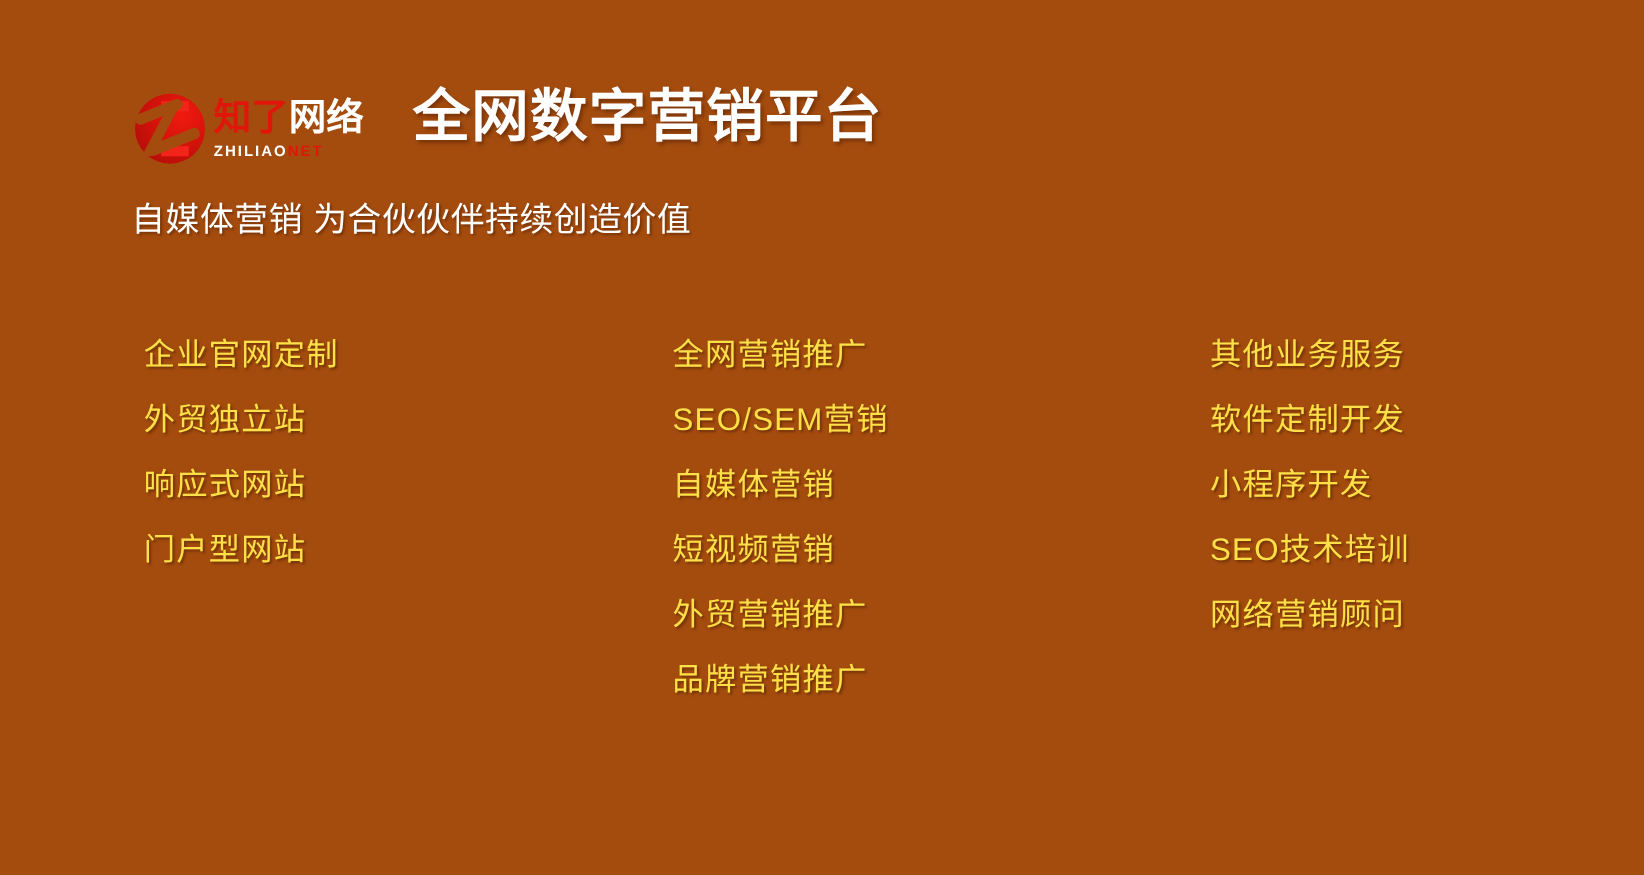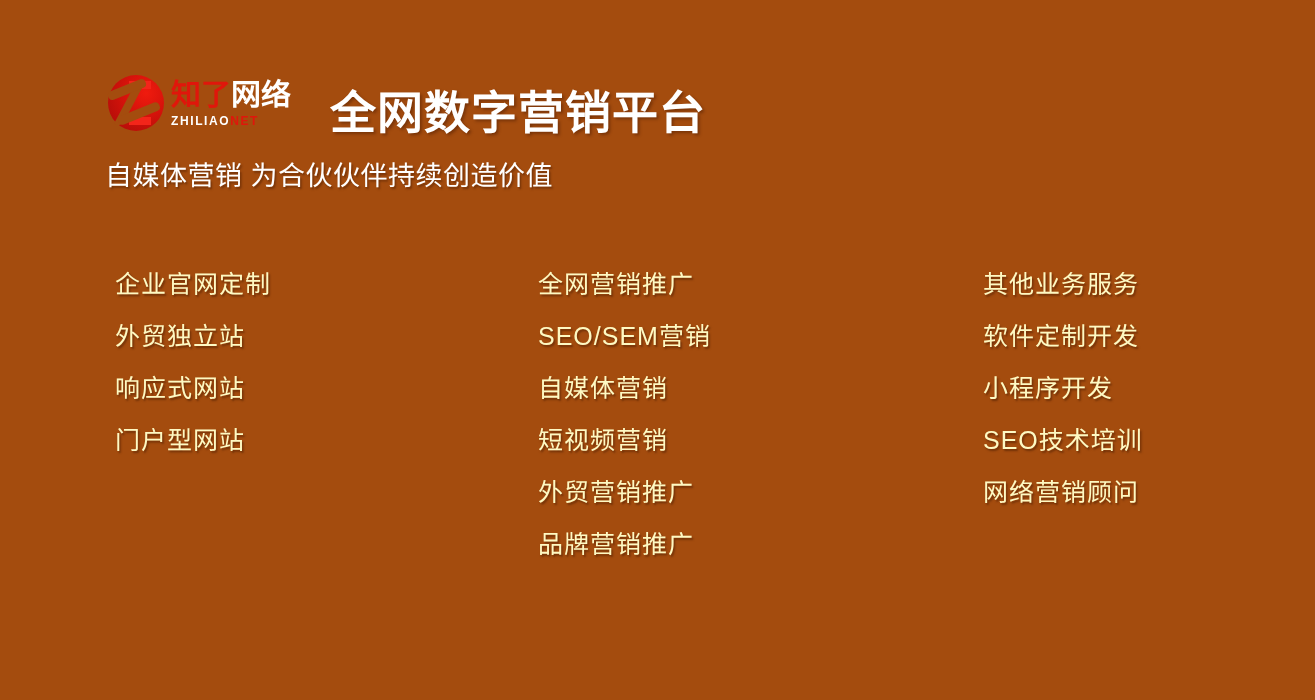--- a/index.html
+++ b/index.html
@@ -14,21 +14,21 @@
     position:relative;
     width:1315px; height:700px;
     background:#A44C0E;
   }
 
   
   #header-row {
     position:absolute;
     left:105px; top:70px;
     display:flex;
-    align-items:flex-end;
+    align-items:flex-start;
   }
 
   
   #logo {
     display:flex;
     align-items:center;
     height:66px;
   }
   #logo-mark {
     position:relative;
@@ -131,27 +131,27 @@
     position:absolute;
     left:0; top:258px;
     width:1315px;
   }
   .col {
     position:absolute;
     top:0;
   }
   .col-0 { left:115px; }
   .col-1 { left:538px; }
-  .col-2 { left:968px;margin-left:15px; }
+  .col-2 { left:968px; }
 
   .svc-item {
     height:52px;
     display:flex;
     align-items:center;
-    color:#fef9c3;
+    color:#fde047;
     font-size:25px;
     line-height:1;
     letter-spacing:1px;
     white-space:nowrap;
     text-shadow:1.5px 1.5px 2px rgba(70,25,0,0.55);
     cursor:pointer;
   }
 </style>
 </head>
 <body>

